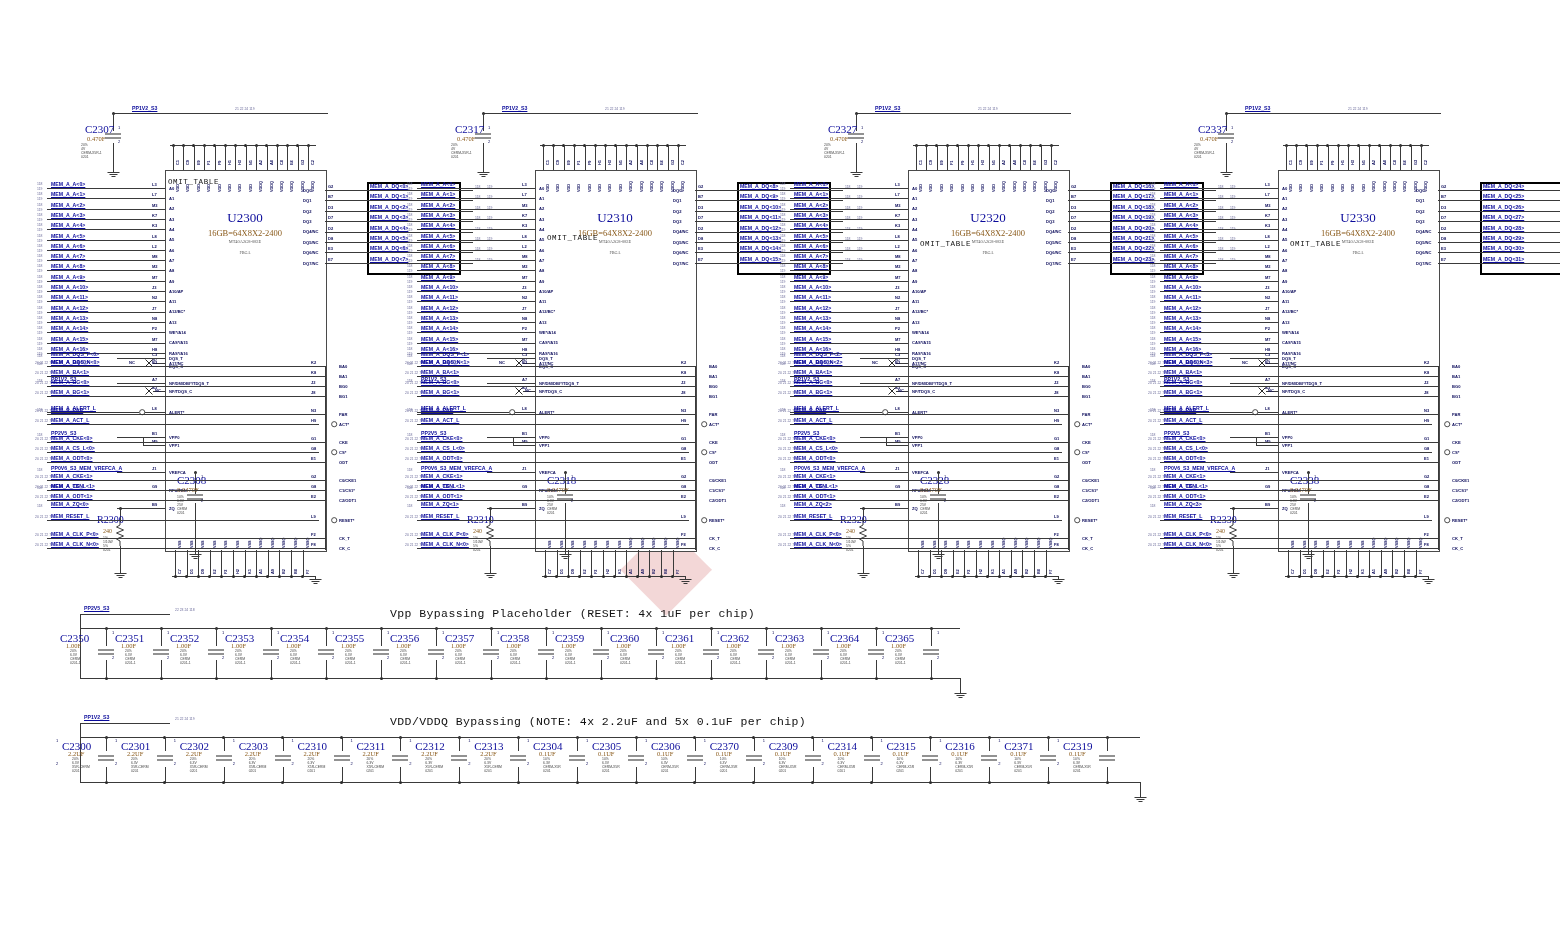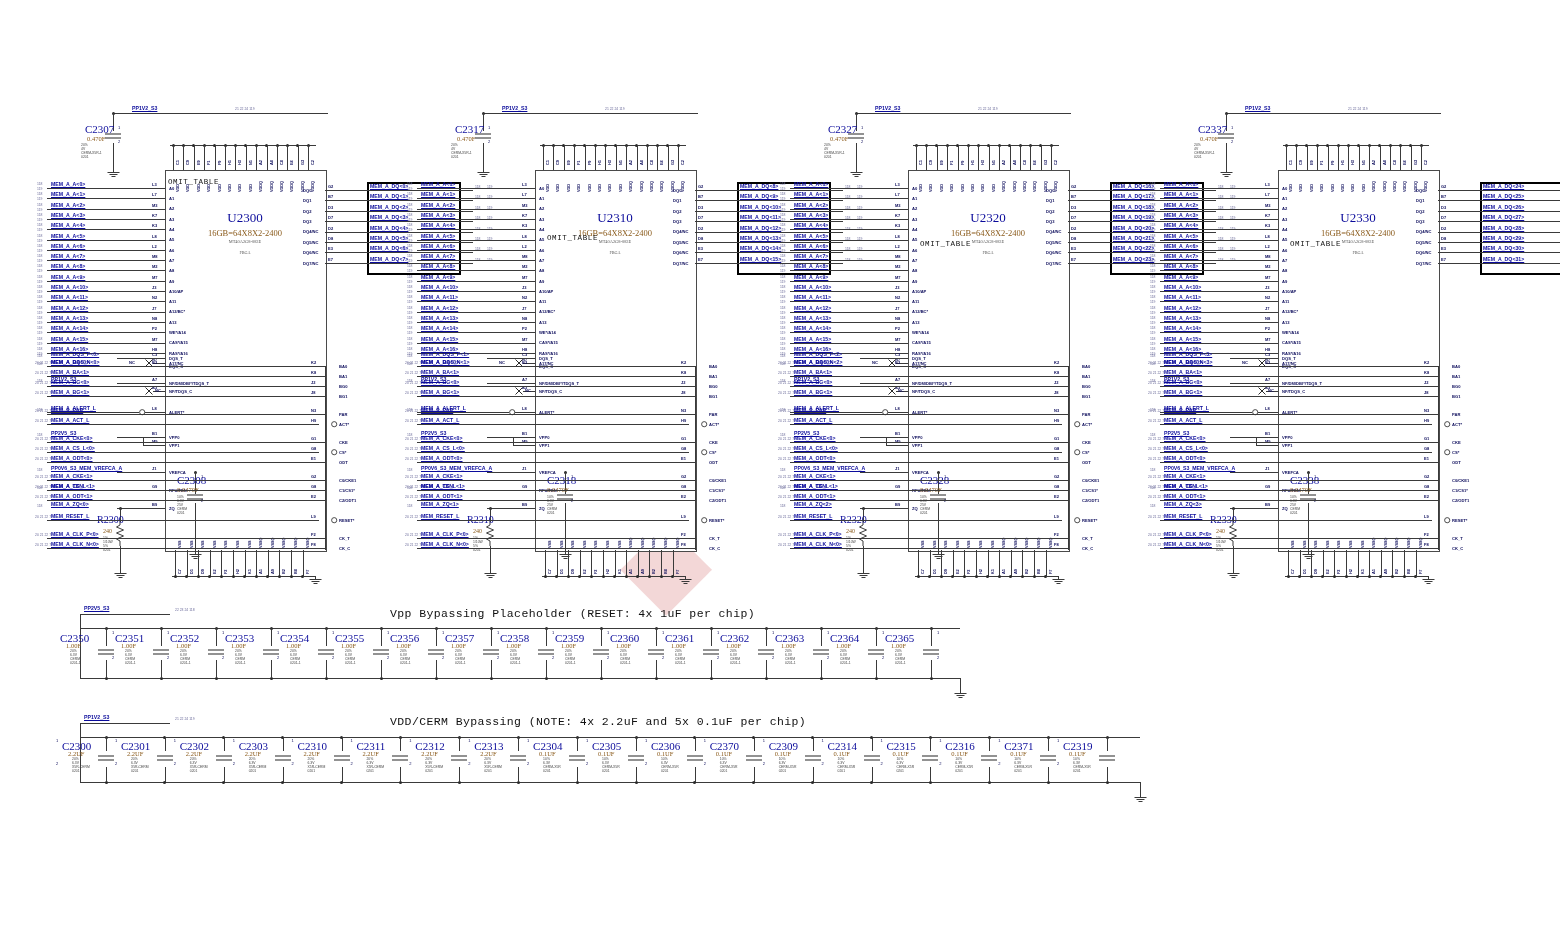--- a/index.html
+++ b/index.html
@@ -2241,21 +2241,21 @@
 0201-1</div>
       <div class="cap-pin" style="left:937px;top:630px;">1</div>
       <div class="cap-pin" style="left:937px;top:655px;">2</div>
       <div class="wire wv" style="left:960px;top:678px;height:12px;"></div>
       <svg style="left:954px;top:690px;width:13px;height:9px;">
         <line x1="6.5" y1="0" x2="6.5" y2="3" stroke="#3a3a3a" stroke-width="1"></line>
         <line x1="0.5" y1="3.5" x2="12.5" y2="3.5" stroke="#3a3a3a" stroke-width="1"></line>
         <line x1="2.5" y1="5.5" x2="10.5" y2="5.5" stroke="#3a3a3a" stroke-width="1"></line>
         <line x1="4.5" y1="7.5" x2="8.5" y2="7.5" stroke="#3a3a3a" stroke-width="1"></line>
       </svg>
-      <div class="hdr" style="left:390px;top:715px;">VDD/CERM Bypassing (NOTE: 4x 2.2uF and 5x 0.1uF per chip)</div>
+      <div class="hdr" style="left:390px;top:715px;">VDD/VDDQ Bypassing (NOTE: 4x 2.2uF and 5x 0.1uF per chip)</div>
       <div class="netlbl" style="left:84px;top:714px;">PP1V2_S3</div>
       <div class="xref" style="left:175px;top:717px;">21 22 24 119</div>
       <div class="wire wh" style="left:80px;top:723px;width:90px;"></div>
       <div class="wire wv" style="left:80px;top:723px;height:14px;"></div>
       <div class="wire wh" style="left:80px;top:737px;width:1060px;"></div>
       <div class="wire wh" style="left:80px;top:782px;width:1060px;"></div>
       <div class="wire wv" style="left:80px;top:737px;height:45px;"></div>
       <div class="dot" style="left:104.5px;top:735.5px;"></div>
       <div class="dot" style="left:104.5px;top:780.5px;"></div>
       <div class="wire wv" style="left:106px;top:737px;height:14px;"></div>

